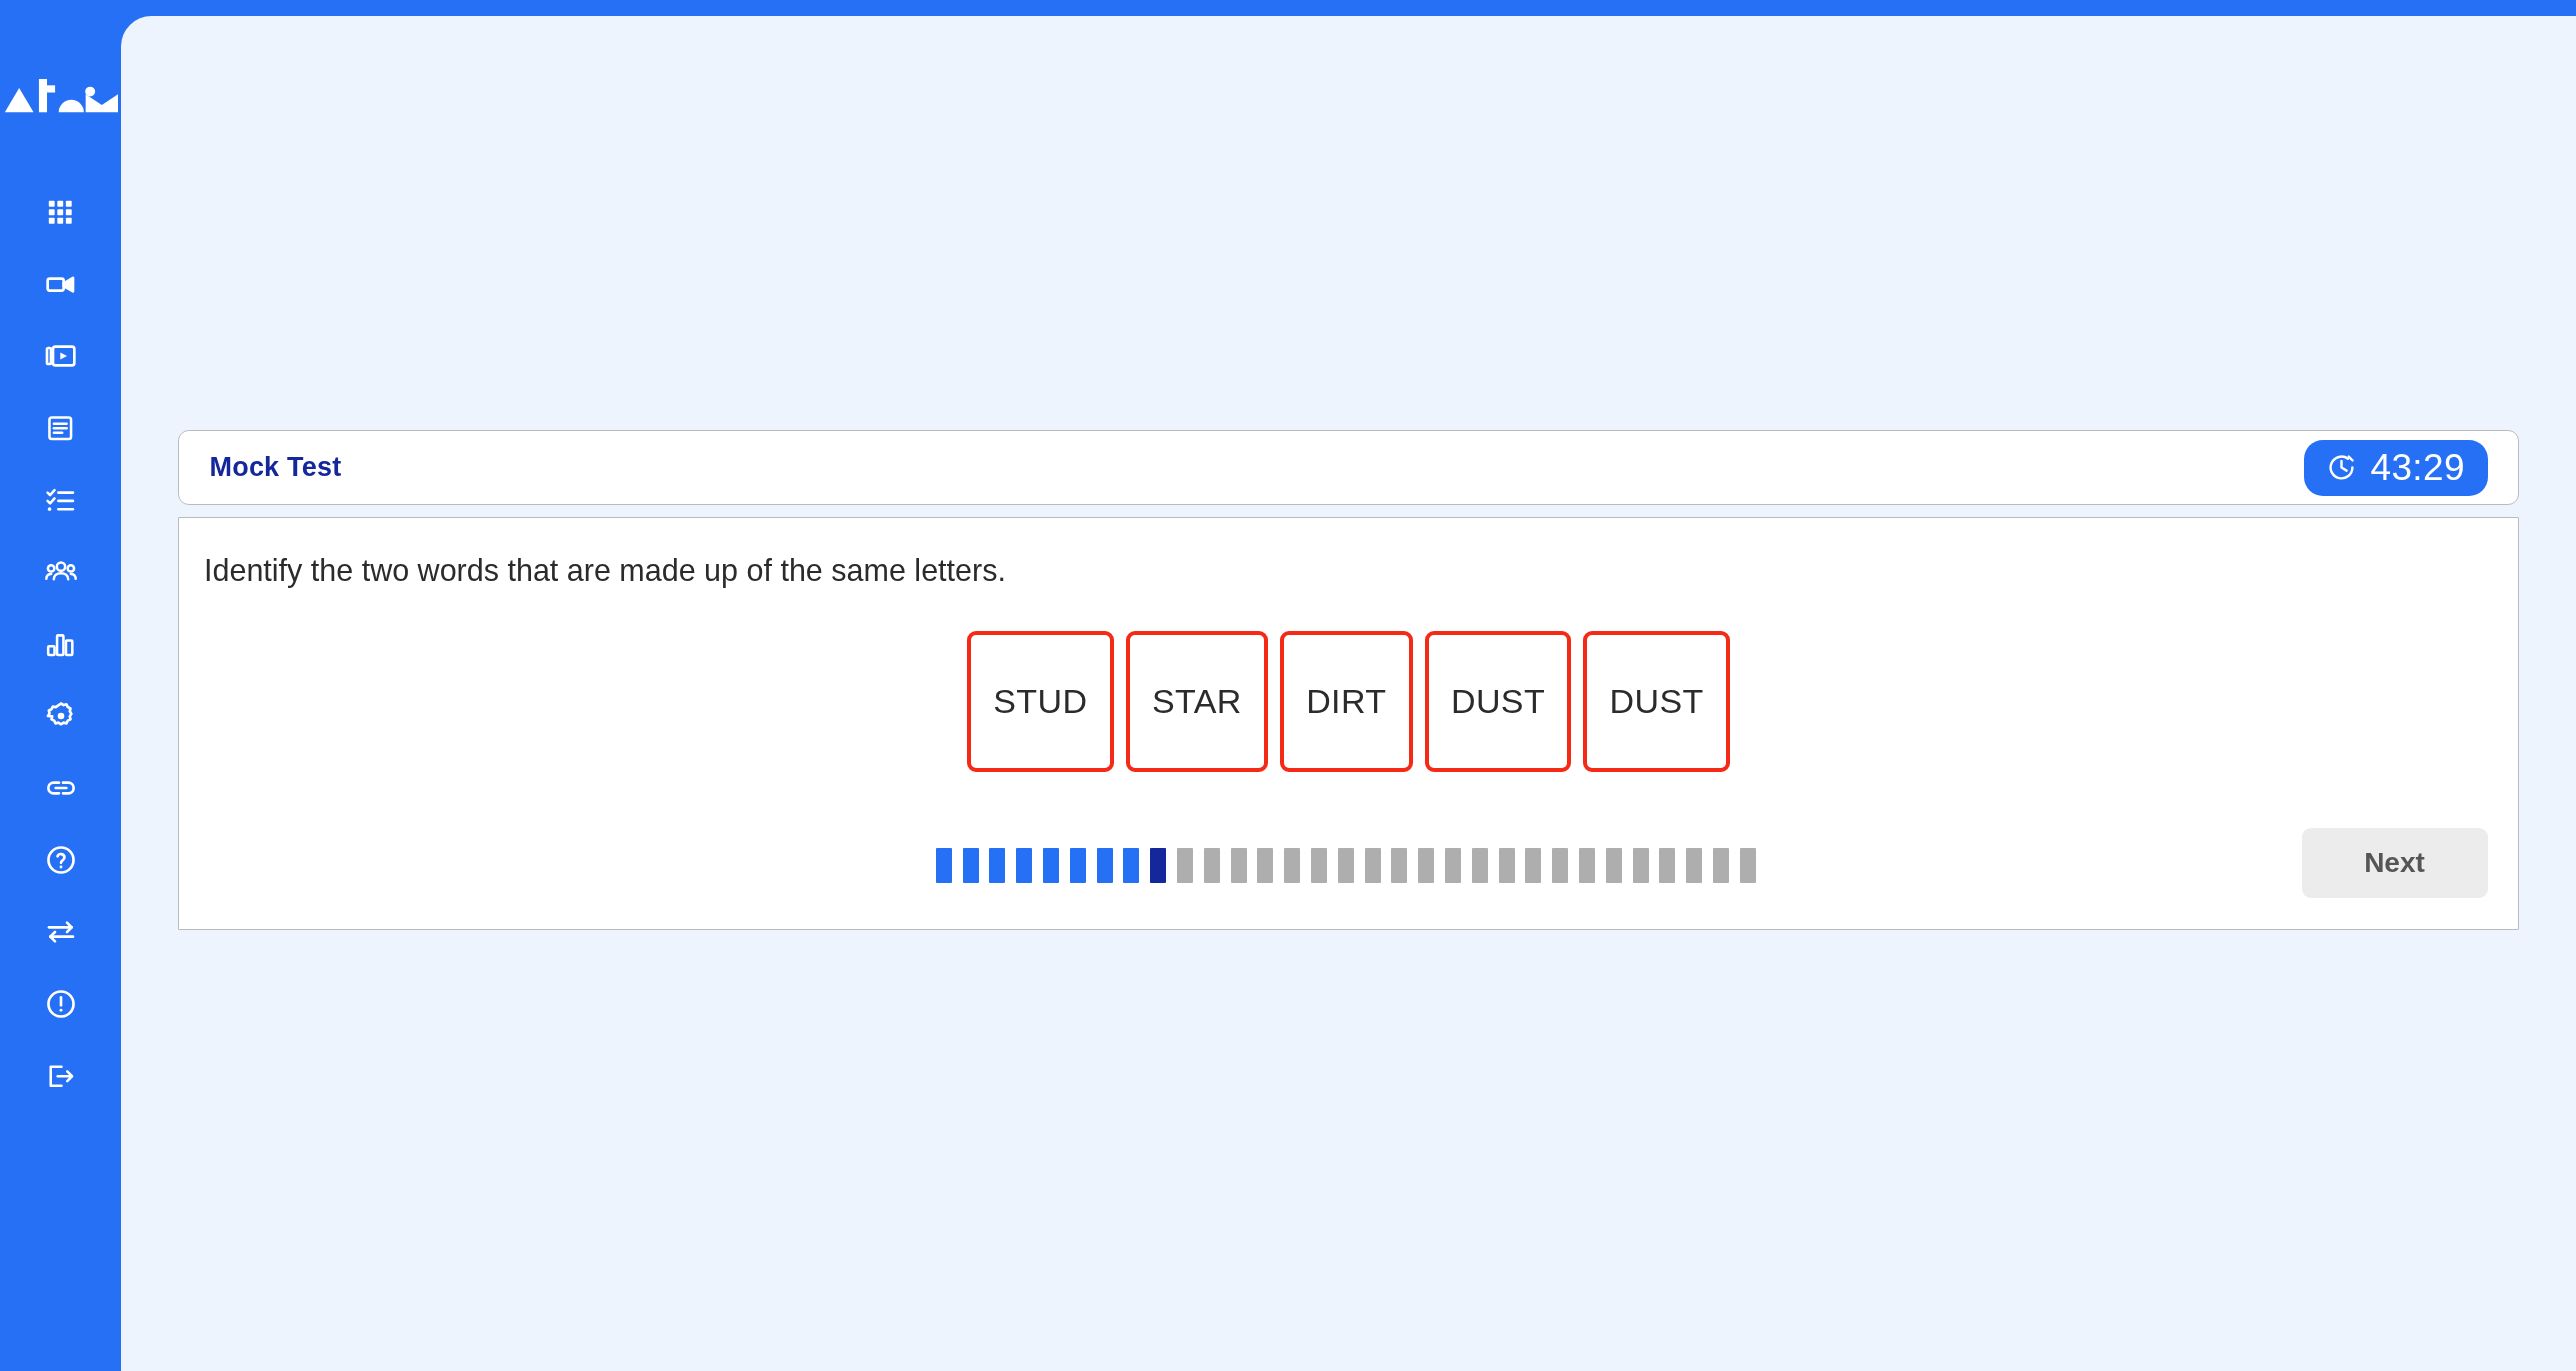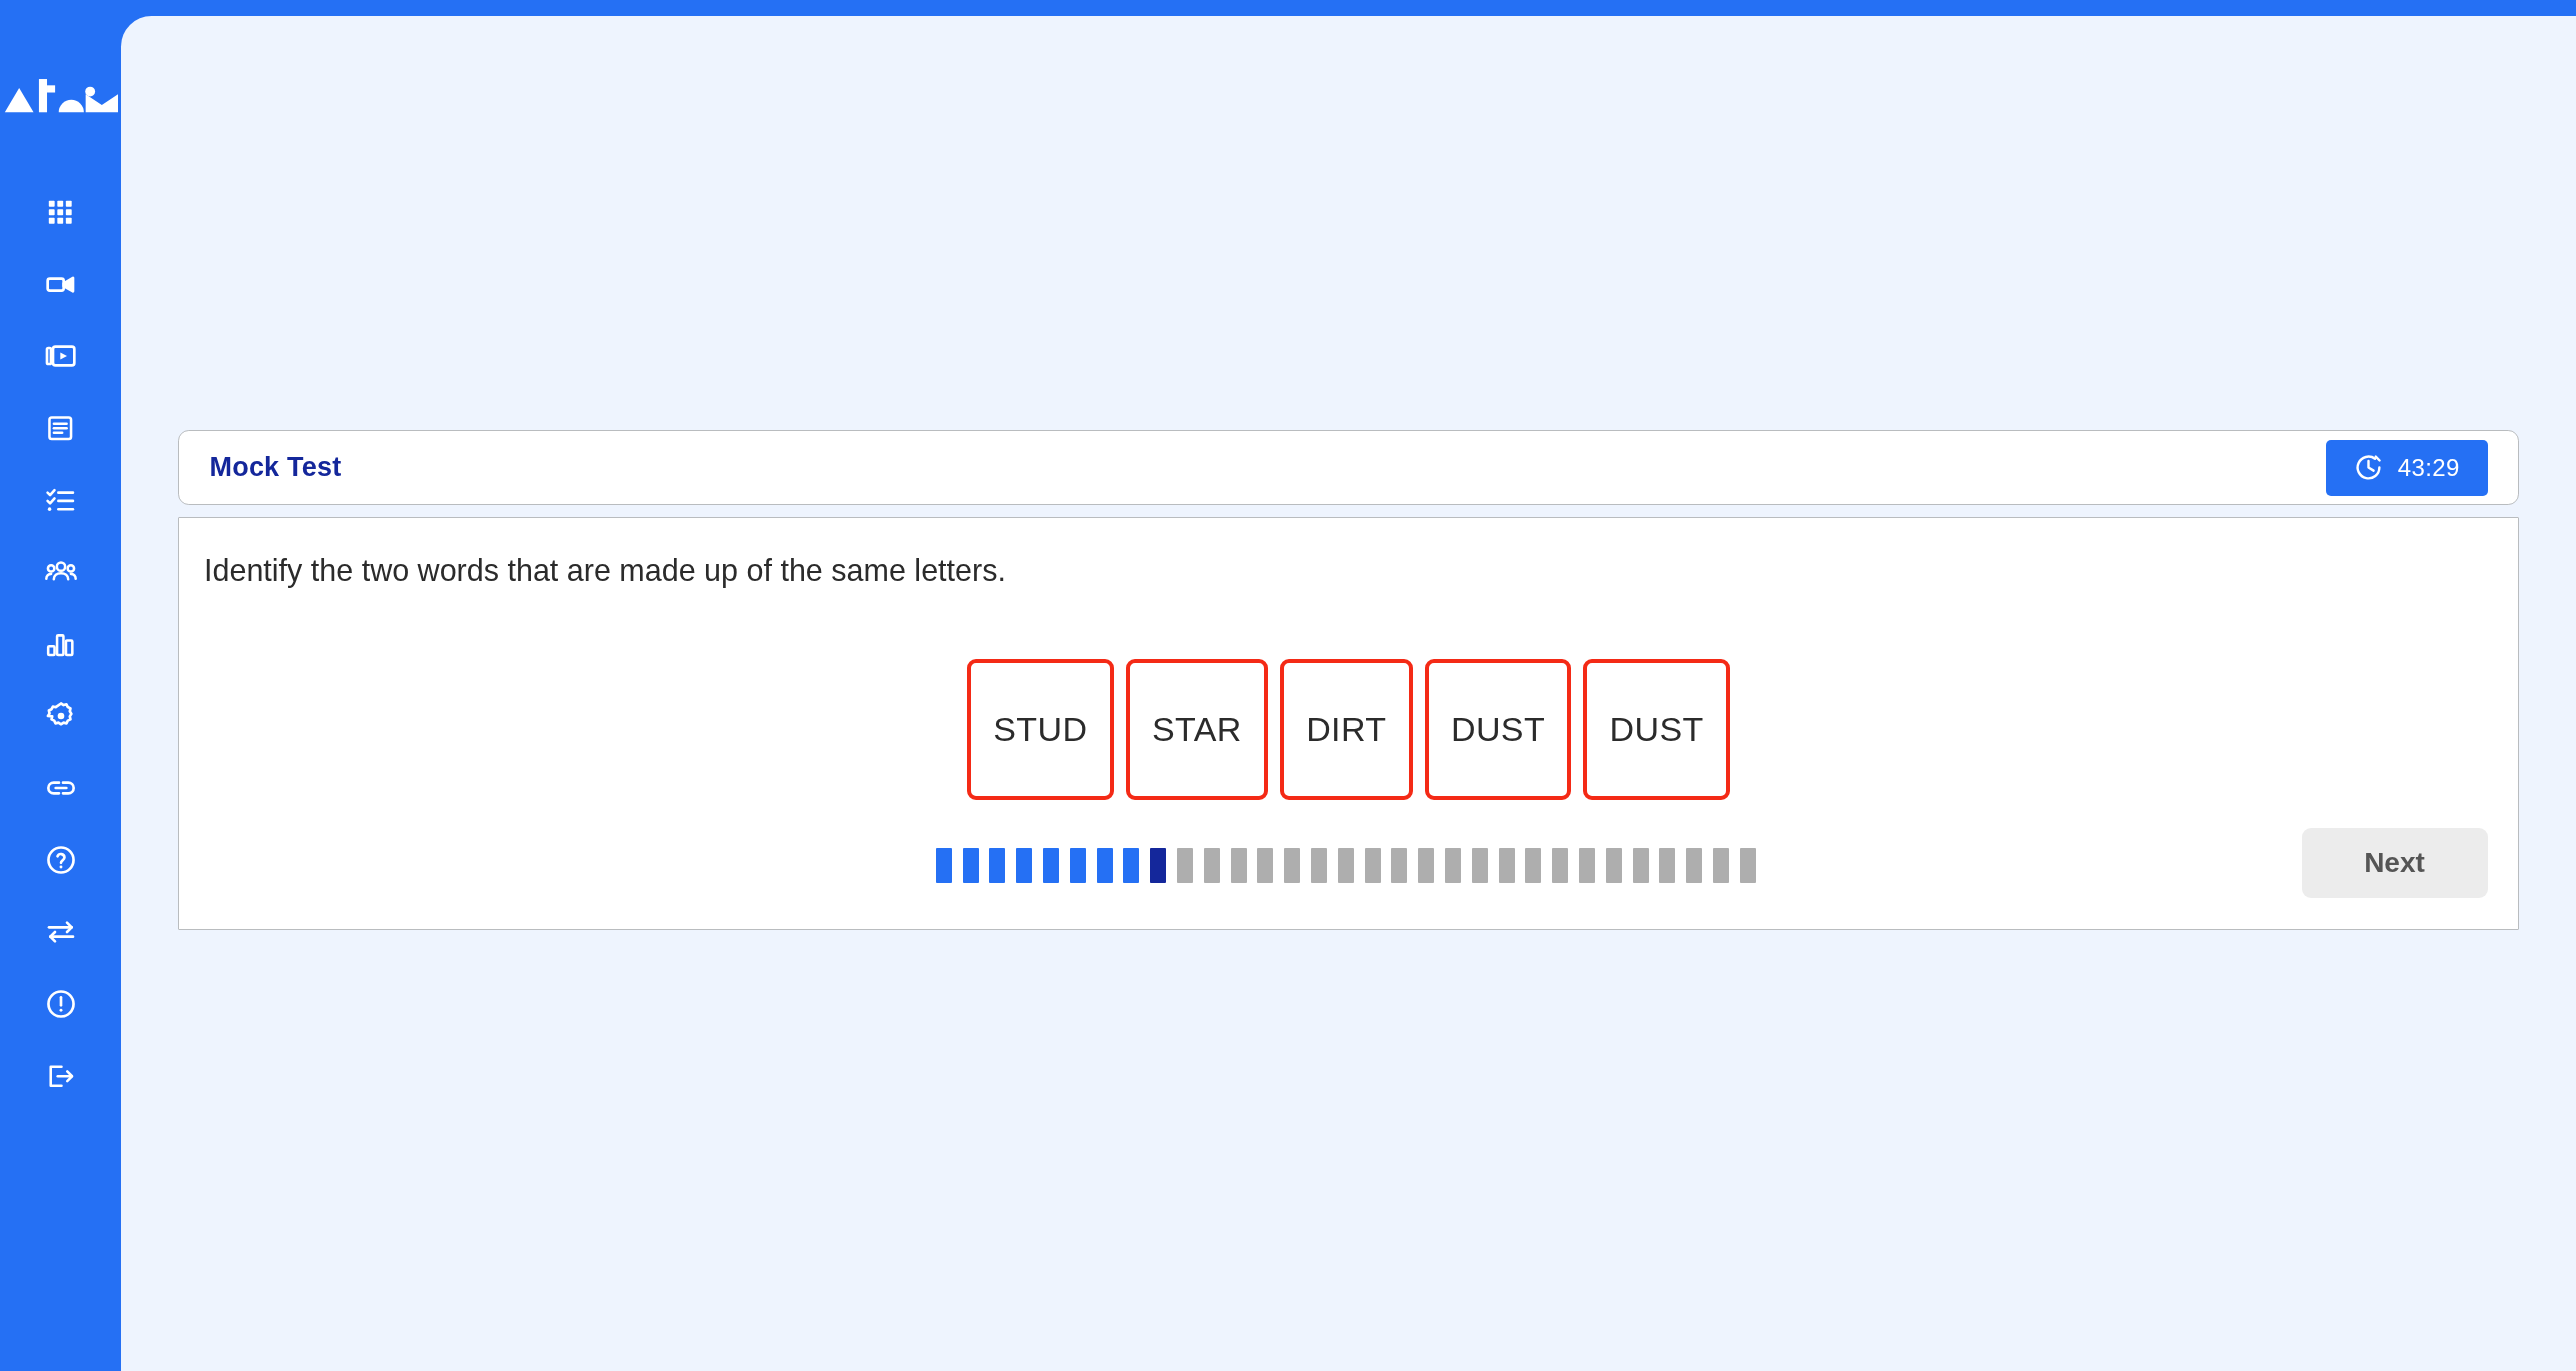--- a/index.html
+++ b/index.html
@@ -80,29 +80,29 @@
   }
   .test-title {
     color: #14279b;
     font-size: 27px;
     font-weight: bold;
     letter-spacing: 0.2px;
   }
   .timer-badge {
     background: #2570f4;
     color: #ffffff;
-    border-radius: 5px;
+    border-radius: 19px;
     height: 56px;
     min-width: 162px;
     display: flex;
     align-items: center;
     justify-content: center;
     gap: 14.4px;
     padding: 0 23px;
-    font-size: 24px;
+    font-size: 37px;
     letter-spacing: 0.4px;
     cursor: pointer;
   }
   .timer-badge svg { display:block; }
 
   
   .question-card {
     background: #ffffff;
     border: 0.9px solid #b9bcbf;
     border-radius: 1px;
@@ -111,21 +111,21 @@
     padding: 33px 30.5px 0 25px;
     position: relative;
   }
   .question-text {
     font-size: 30.5px;
     color: #2b2b2b;
     line-height: 1.25;
   }
   .options {
     position: absolute;
-    top: 141px;
+    top: 113px;
     left: 0;
     right: 0;
     display: flex;
     justify-content: center;
     gap: 11.7px;
   }
   .option {
     border: 4.5px solid #f42a16;
     border-radius: 9px;
     background: #ffffff;

